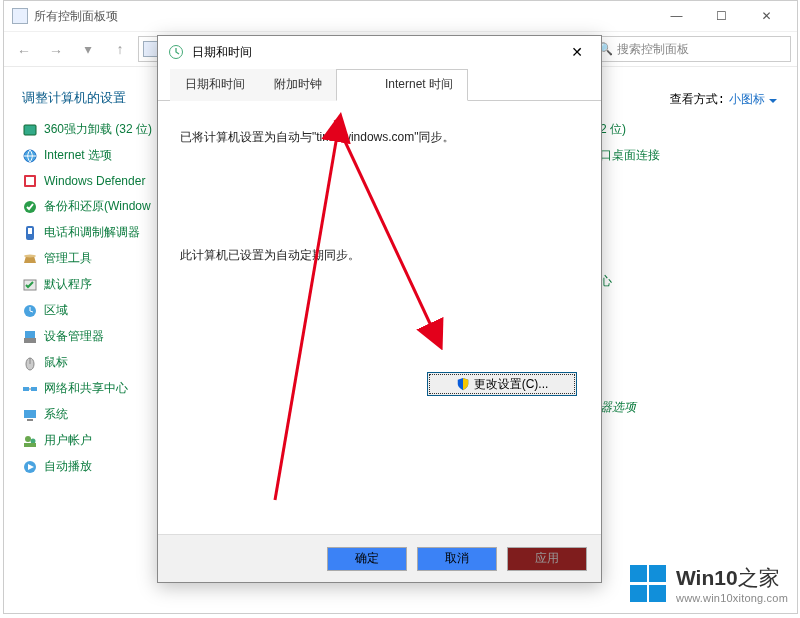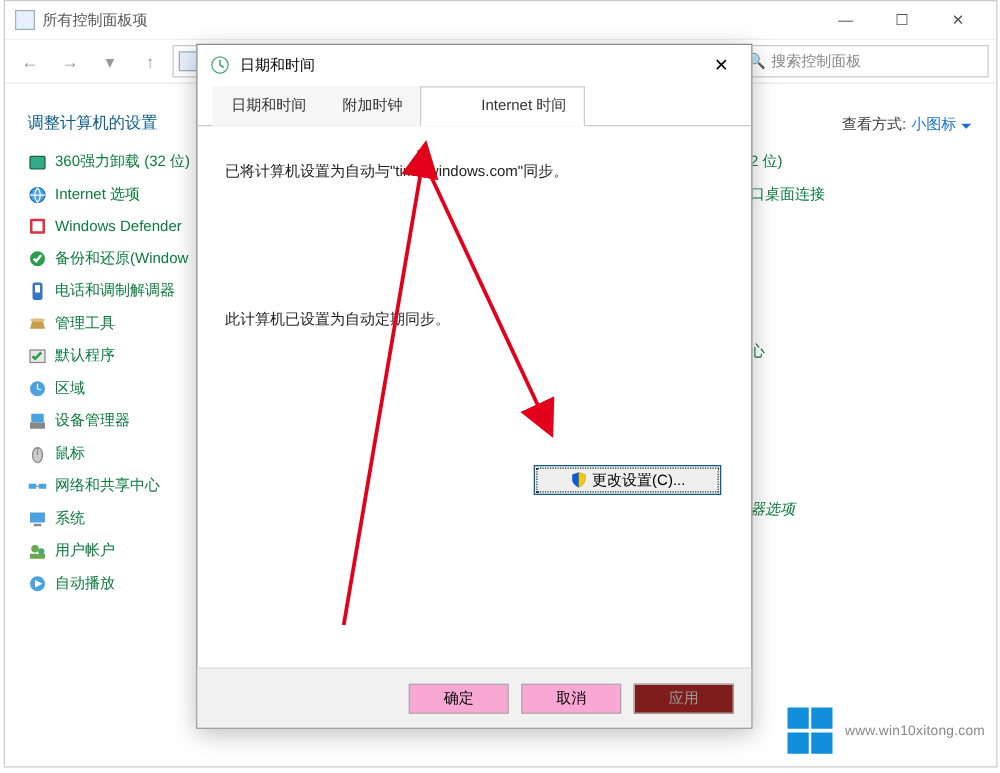--- a/index.html
+++ b/index.html
@@ -13,21 +13,21 @@
   .cp-titlebar .win-btn { width: 45px; height: 30px; display: flex; align-items: center; justify-content: center; color: #555; }
   .cp-toolbar { height: 36px; display: flex; align-items: center; padding: 0 6px; gap: 4px; border-top: 1px solid #f0f0f0; border-bottom: 1px solid #eaeaea; }
   .cp-toolbar .nav-btn { width: 28px; height: 26px; display: flex; align-items: center; justify-content: center; color: #999; font-size: 14px;}
   .cp-address { flex: 1; height: 26px; border: 1px solid #ccc; display: flex; align-items: center; padding: 0 4px; background: #fff; gap:6px;}
   .cp-address .addr-icon { width:16px;height:16px;background:#e8f0fe;border:1px solid #a0b0c0; }
   .cp-search { width: 200px; height: 26px; border: 1px solid #ccc; display: flex; align-items: center; padding: 0 6px; margin-left: 4px; color:#888; gap:4px;}
   
   .cp-body { position: relative; padding: 10px 20px 0 18px; }
   .cp-heading-row { display:flex; align-items:center; }
   .cp-heading { color: #0a5c8a; font-size: 13px; padding: 12px 0 14px 0; flex:1;}
-  .view-label { color:#404040; }
+  .view-label { color:#000000;font-family:Liberation Mono, monospace; }
   .view-link { color:#1a6fc7; margin-left:4px;}
   .view-drop { display:inline-block;border-top:4px solid #1a6fc7;border-left:4px solid transparent;border-right:4px solid transparent;margin-left:4px;}
   
   .items-area { position:relative;}
   .item-list { display:flex; flex-direction:column; gap:9px; }
   .item-row { display:flex; align-items:center; gap:6px; }
   .item-row .i-icon { width:16px; height:16px; display:flex; align-items:center; justify-content:center; }
   .item-row .label { color:#0b7b3e; font-size:12px; white-space:nowrap; }
   .right-col { position:absolute; left:578px; top:0; display:flex;flex-direction:column;gap:9px;}
   
@@ -39,21 +39,21 @@
   .dlg-title .close { width:28px;height:28px;display:flex;align-items:center;justify-content:center;font-size:14px; }
   .tabstrip { display:flex; padding:0 12px; border-bottom:1px solid #ccc; }
   .tab { padding:6px 14px 7px; border:1px solid transparent; border-bottom:none; font-size:12px; color:#333; position:relative; top:1px; background:#f6f6f6; margin-right:-1px;}
   .tab.active { background:#fff; border-color:#ccc; border-bottom:1px solid #fff; z-index:2;padding-left:48px;}
   .tab-body { flex:1; padding:26px 22px 12px; position:relative; }
   .sync-text { color:#222; font-size:12px; margin-bottom:100px; line-height:1.7;}
   .auto-text { color:#222; font-size:12px; }
   .change-btn { position:absolute; right:24px; bottom:138px; width:150px; height:24px; border:1px solid #0a5c8a; background:#efefef; font-size:12px; display:flex; align-items:center; justify-content:center; gap:4px; outline:1px dotted #333; outline-offset:-3px;text-align:right;}
   .shield { width:14px;height:14px; }
   .dlg-buttons { height:48px; border-top:1px solid #ddd; background:#f1f1f1; display:flex; align-items:center; justify-content:flex-end; gap:10px; padding:0 14px;}
-  .dlg-btn { width:80px; height:24px; border:1px solid #aaa; background:#f9a8d4; font-size:12px; display:flex;align-items:center;justify-content:center;}
+  .dlg-btn { width:80px; height:24px; border:1px solid #aaa; background:#3b82f6; font-size:12px; display:flex;align-items:center;justify-content:center;}
   .dlg-btn.disabled { color:#999; background:#7f1d1d;}
   
   
   .arrow-svg { position:absolute; pointer-events:none; }
   
   
   .wm { position:absolute; right:12px; bottom:14px; display:flex; align-items:center; gap:8px; }
   .wm-logo { display:flex; flex-wrap:wrap; width:38px; height:38px; gap:2px; }
   .wm-logo span{ width:17px;height:17px;background:#118FDA;}
   .wm-text { display:flex; flex-direction:column; color:#333;}
@@ -294,15 +294,16 @@
 </svg>
 
 <div class="wm">
   <div class="wm-logo">
     <span></span>
       <span></span>
       <span></span>
       <span></span>
   </div>
   <div class="wm-text">
+    <div class="big"><span>Win10</span><span style="font-weight:400;">之家</span></div>
     <div class="sm">www.win10xitong.com</div>
   </div>
 </div>
 
 </body></html>

